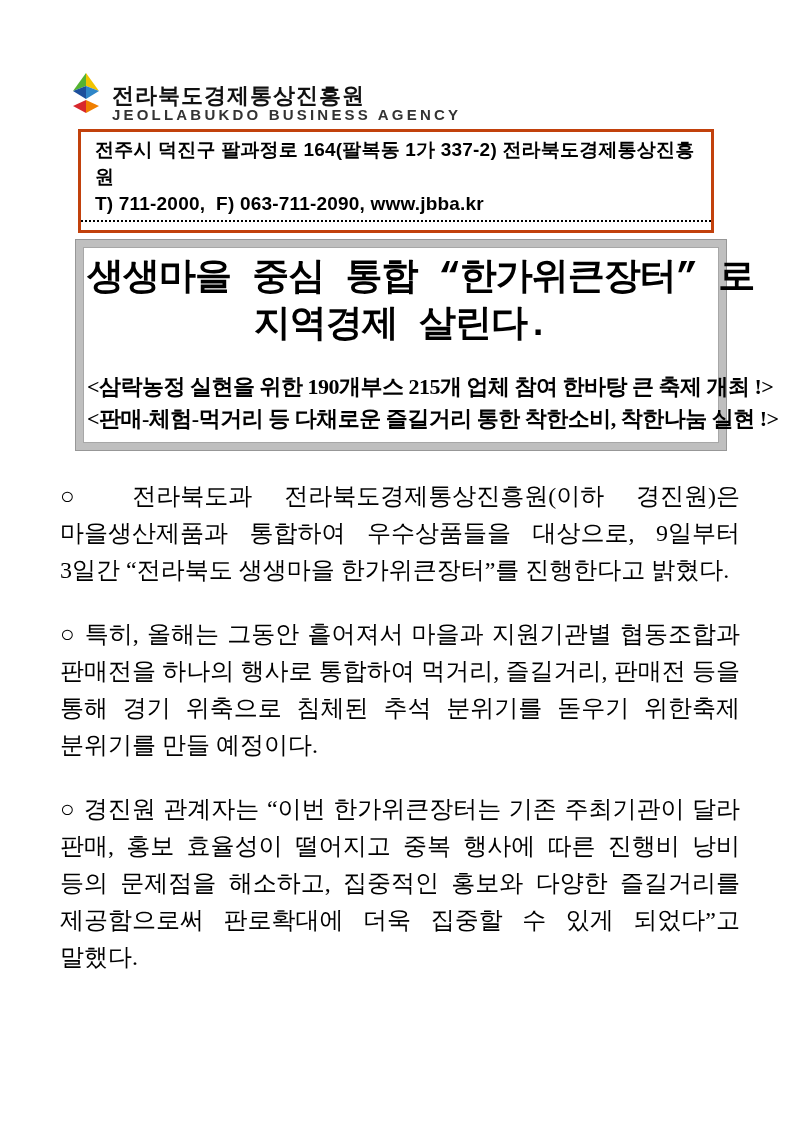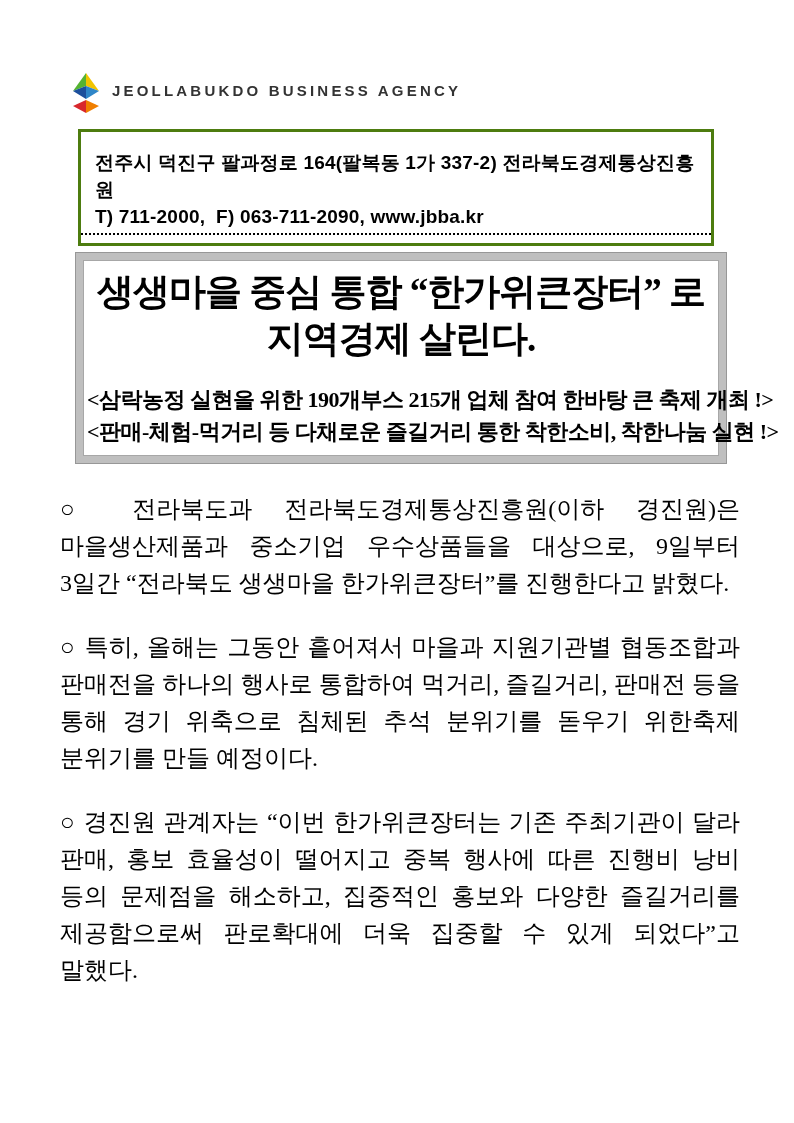--- a/index.html
+++ b/index.html
@@ -57,22 +57,22 @@
     font-size: 42px;
     font-weight: 800;
     letter-spacing: 5px;
     line-height: 46px;
     white-space: nowrap;
   }
 
   
   .contact-box {
     margin: 7px 80px 0 78px;
-    border: 3px solid #4d7c0f;
-    padding: 17px 14px 6px 14px;
+    border: 3px solid #c2410c;
+    padding: 4px 14px 6px 14px;
   }
   .contact-line {
     font-size: 19px;
     font-weight: 700;
     line-height: 27px;
     white-space: pre-wrap;
     letter-spacing: 0.2px;
   }
   .dotted-divider {
     border-top: 2px dotted #000;
@@ -83,21 +83,21 @@
   
   .headline-box {
     margin: 7px 68px 0 76px;
     border: 7px solid #bfbfbf;
     box-shadow: 0 0 0 1px #979797, inset 0 0 0 1px #a7a7a7;
     background: #fff;
     text-align: center;
     padding: 8px 4px 8px 4px;
   }
   .headline-line {
-    font-family: Liberation Serif, serif;
+    font-family: Liberation Mono, monospace;
     font-size: 37px;
     font-weight: 800;
     line-height: 47px;
     letter-spacing: -1px;
     white-space: nowrap;
   }
   .headline-subs {
     margin-top: 22px;
   }
   .headline-sub {
@@ -133,20 +133,21 @@
     <div class="logo">
       <svg class="logo-mark" viewBox="0 0 36 50" xmlns="http://www.w3.org/2000/svg" aria-hidden="true">
         <polygon points="18,1 5,19 18,14" fill="#55b332"></polygon>
         <polygon points="18,1 31,19 18,14" fill="#f2c400"></polygon>
         <polygon points="5,19 18,14 18,27" fill="#1c4f9c"></polygon>
         <polygon points="18,14 31,19 18,27" fill="#2f86c8"></polygon>
         <polygon points="5,34 18,28 18,41" fill="#d8272c"></polygon>
         <polygon points="18,28 31,34 18,41" fill="#f07f00"></polygon>
       </svg>
       <div class="logo-text">
+        <div class="logo-kr">전라북도경제통상진흥원</div>
         <div class="logo-en">JEOLLABUKDO BUSINESS AGENCY</div>
       </div>
     </div>
   </div>
 
   <div class="contact-box">
     <div class="contact-line">전주시 덕진구 팔과정로 164(팔복동 1가 337-2) 전라북도경제통상진흥원</div>
     <div class="contact-line">T) 711-2000,  F) 063-711-2090, www.jbba.kr</div>
     <div class="dotted-divider"></div>
   </div>
@@ -154,18 +155,18 @@
   <div class="headline-box">
     <div class="headline-line">생생마을 중심 통합 “한가위큰장터” 로</div>
     <div class="headline-line">지역경제 살린다.</div>
     <div class="headline-subs">
       <div class="headline-sub">&lt;삼락농정 실현을 위한 190개부스 215개 업체 참여 한바탕 큰 축제 개최 !&gt;</div>
       <div class="headline-sub">&lt;판매-체험-먹거리 등 다채로운 즐길거리 통한 착한소비, 착한나눔 실현 !&gt;</div>
     </div>
   </div>
 
   <div class="body-text">
-    <p class="paragraph">○ 전라북도과 전라북도경제통상진흥원(이하 경진원)은 마을생산제품과 중소기업 우수상품들을 대상으로, 9일부터 3일간 “전라북도 생생마을 한가위큰장터”를 진행한다고 밝혔다.</p>
+    <p class="paragraph">○ 전라북도과 전라북도경제통상진흥원(이하 경진원)은 마을생산제품과 통합하여 우수상품들을 대상으로, 9일부터 3일간 “전라북도 생생마을 한가위큰장터”를 진행한다고 밝혔다.</p>
     <p class="paragraph">○ 특히, 올해는 그동안 흩어져서 마을과 지원기관별 협동조합과 판매전을 하나의 행사로 통합하여 먹거리, 즐길거리, 판매전 등을 통해 경기 위축으로 침체된 추석 분위기를 돋우기 위한축제 분위기를 만들 예정이다.</p>
     <p class="paragraph">○ 경진원 관계자는 “이번 한가위큰장터는 기존 주최기관이 달라 판매, 홍보 효율성이 떨어지고 중복 행사에 따른 진행비 낭비 등의 문제점을 해소하고, 집중적인 홍보와 다양한 즐길거리를 제공함으로써 판로확대에 더욱 집중할 수 있게 되었다”고 말했다.</p>
   </div>
 
 </div>
 
 </body></html>

